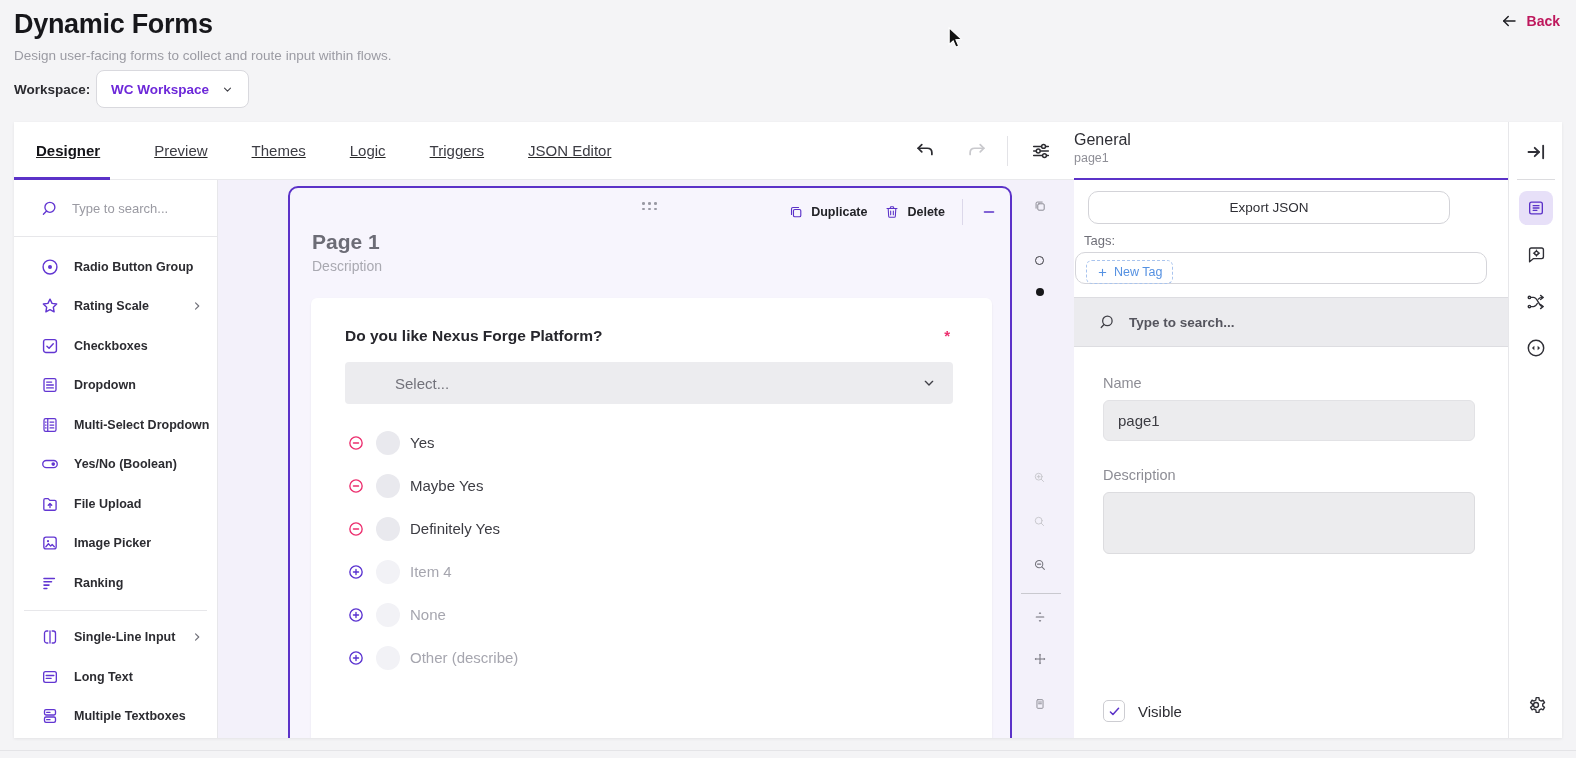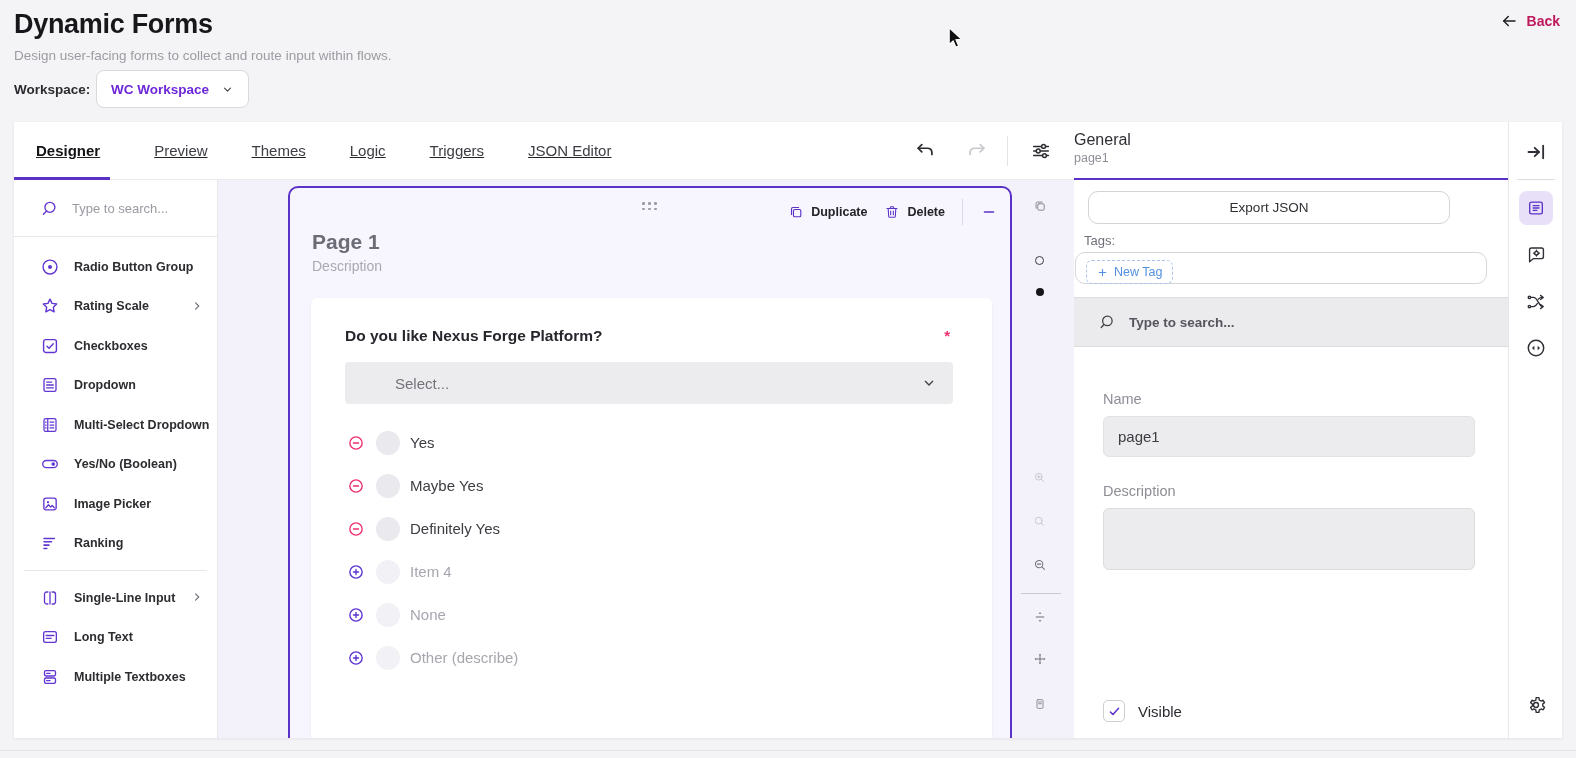--- a/index.html
+++ b/index.html
@@ -122,21 +122,21 @@
   .tags-box { position:absolute; left:1px; top:72px; width:412px; height:32px; border:1px solid #d5d5da; border-radius:10px; }
   .newtag { position:absolute; left:10px; top:7px; display:flex; align-items:center; gap:6px; padding:4px 10px;
             border:1px dashed #a9c4ee; border-radius:6px; color:#5591e2; cursor:pointer; }
   .newtag .icon { width:11px; height:11px; }
   .newtag .lbl { font-size:12.5px; }
   .psearch { position:absolute; left:0; top:117px; width:434px; height:50px; background:#ebebee;
              border-top:1px solid #dddde1; border-bottom:1px solid #dddde1; display:flex; align-items:center; gap:13px; padding-left:24px; }
   .psearch .icon { width:18px; height:18px; color:#3f3f46; }
   .psearch input { border:none; outline:none; background:transparent; font-size:13.5px; font-weight:600; color:#44444c; width:200px; font-family:inherit; }
   .psearch input::placeholder { color:#55555e; }
-  .pfields { position:absolute; left:29px; top:167px; width:372px; padding-top:44px; }
+  .pfields { position:absolute; left:29px; top:167px; width:372px; padding-top:28px; }
   .pfield { margin-bottom:26px; }
   .pf-label { display:block; font-size:14.5px; color:#8d8d95; margin-bottom:9px; }
   .pf-input { width:372px; height:41px; background:#ececee; border:1px solid #e2e2e5; border-radius:6px;
               padding:0 14px; font-size:15px; color:#3c3c42; font-family:inherit; outline:none; }
   .pf-textarea { width:372px; height:62px; background:#ececee; border:1px solid #dcdcdf; border-radius:6px;
                  padding:8px 14px; font-size:15px; color:#3c3c42; font-family:inherit; outline:none; resize:none; }
   .vrow { position:absolute; left:29px; top:520px; display:flex; align-items:center; gap:13px; }
   .vcheck { width:22px; height:22px; background:#fff; border:1px solid #cdcdd2; border-radius:5px; position:relative; cursor:pointer; }
   .vcheck .icon { position:absolute; left:3px; top:3px; width:15px; height:15px; color:#5b32c8; }
   .vcheck svg { stroke-width:2.4px; }
@@ -319,20 +319,29 @@
           <span class="tb-label">Multi-Select Dropdown</span>
         </div>
         <div class="tb-item">
           <span class="icon tb-icon">
             <svg viewBox="0 0 24 24" fill="none" stroke="currentColor" stroke-width="1.6" stroke-linecap="round" stroke-linejoin="round">
               <rect x="3.3" y="7.8" width="17.4" height="8.6" rx="4.3"></rect>
               <circle cx="15.9" cy="12.1" r="2.2" fill="currentColor" stroke="none"></circle>
             </svg>
           </span>
           <span class="tb-label">Yes/No (Boolean)</span>
+        </div>
+        <div class="tb-item">
+          <span class="icon tb-icon">
+            <svg viewBox="0 0 24 24" fill="none" stroke="currentColor" stroke-width="1.6" stroke-linecap="round" stroke-linejoin="round">
+              <path d="M4.6 17.9V7.1a1.6 1.6 0 0 1 1.6-1.6h3.6l2 2.2h5.9a1.6 1.6 0 0 1 1.6 1.6v8.6a1.6 1.6 0 0 1-1.6 1.6H6.2a1.6 1.6 0 0 1-1.6-1.6z"></path>
+              <path d="M12 16.2v-4.6M9.9 13.6l2.1-2.2 2.1 2.2"></path>
+            </svg>
+          </span>
+          <span class="tb-label">File Upload</span>
         </div>
         <div class="tb-item">
           <span class="icon tb-icon">
             <svg viewBox="0 0 24 24" fill="none" stroke="currentColor" stroke-width="1.6" stroke-linecap="round" stroke-linejoin="round">
               <rect x="4.6" y="5" width="14.8" height="14" rx="2.6"></rect>
               <circle cx="9.6" cy="9.8" r="1.3" fill="currentColor" stroke="none"></circle>
               <path d="M7 16.5l3.2-3.6 2.6 2.8 1.8-2 2.6 2.8"></path>
             </svg>
           </span>
           <span class="tb-label">Image Picker</span>

